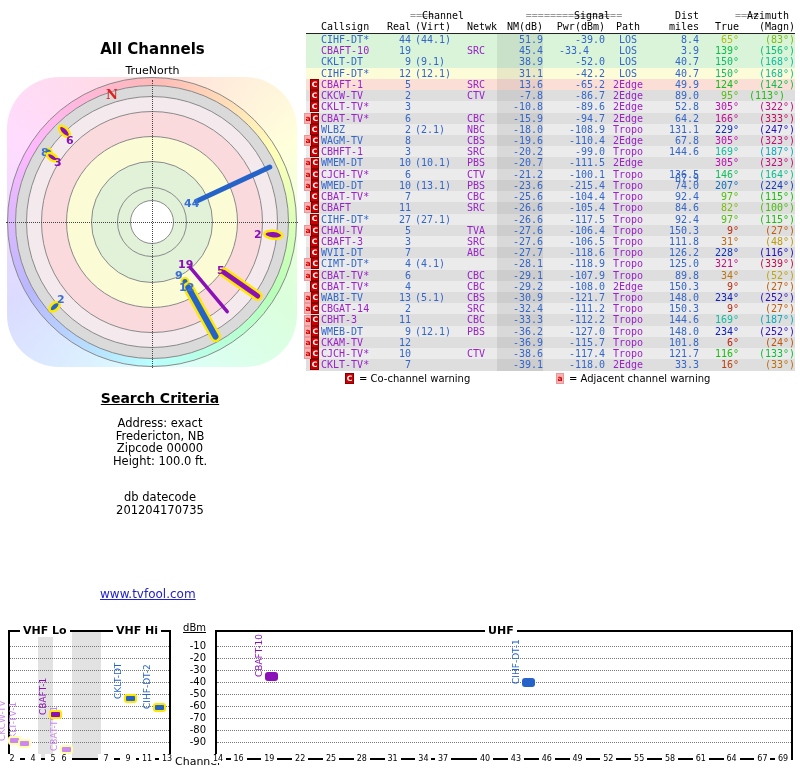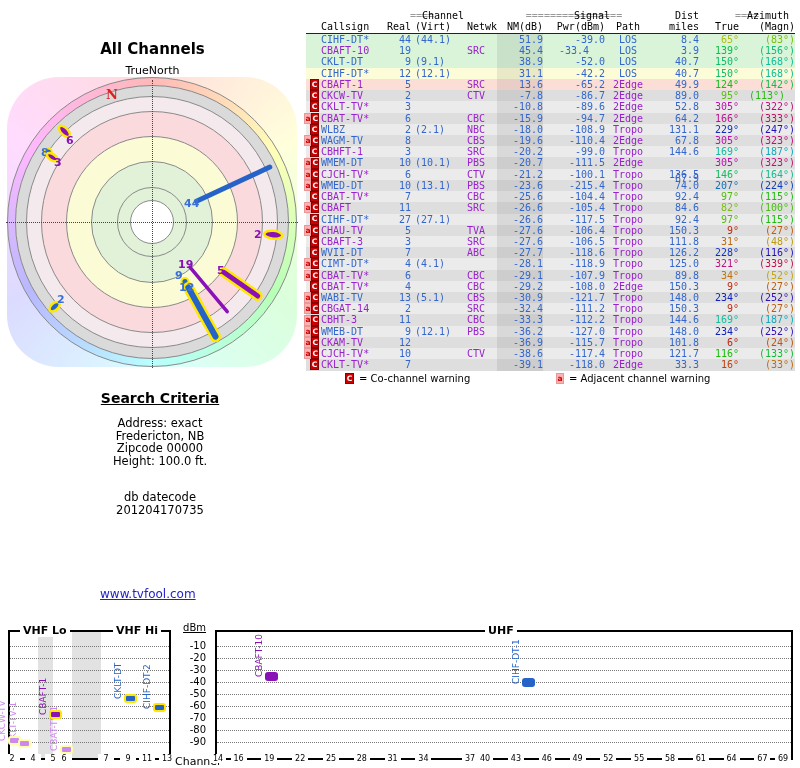--- a/index.html
+++ b/index.html
@@ -605,21 +605,21 @@
       <div style="position: absolute; left: 139px; top: 754px; width: 16px; text-align: center; font-size: 8px; background: rgb(255, 255, 255); z-index: 5;">11</div>
       <div style="position: absolute; left: 159px; top: 754px; width: 16px; text-align: center; font-size: 8px; background: rgb(255, 255, 255); z-index: 5;">13</div>
       <div style="position: absolute; left: 210px; top: 754px; width: 16px; text-align: center; font-size: 8px; background: rgb(255, 255, 255); z-index: 5;">14</div>
       <div style="position: absolute; left: 230.545px; top: 754px; width: 16px; text-align: center; font-size: 8px; background: rgb(255, 255, 255); z-index: 5;">16</div>
       <div style="position: absolute; left: 261.364px; top: 754px; width: 16px; text-align: center; font-size: 8px; background: rgb(255, 255, 255); z-index: 5;">19</div>
       <div style="position: absolute; left: 292.182px; top: 754px; width: 16px; text-align: center; font-size: 8px; background: rgb(255, 255, 255); z-index: 5;">22</div>
       <div style="position: absolute; left: 323px; top: 754px; width: 16px; text-align: center; font-size: 8px; background: rgb(255, 255, 255); z-index: 5;">25</div>
       <div style="position: absolute; left: 353.818px; top: 754px; width: 16px; text-align: center; font-size: 8px; background: rgb(255, 255, 255); z-index: 5;">28</div>
       <div style="position: absolute; left: 384.636px; top: 754px; width: 16px; text-align: center; font-size: 8px; background: rgb(255, 255, 255); z-index: 5;">31</div>
       <div style="position: absolute; left: 415.455px; top: 754px; width: 16px; text-align: center; font-size: 8px; background: rgb(255, 255, 255); z-index: 5;">34</div>
-      <div style="position: absolute; left: 462px; top: 754px; width: 16px; text-align: center; font-size: 8px; background: rgb(255, 255, 255); z-index: 5;">37</div>
+      <div style="position: absolute; left: 435px; top: 754px; width: 16px; text-align: center; font-size: 8px; background: rgb(255, 255, 255); z-index: 5;">37</div>
       <div style="position: absolute; left: 477.091px; top: 754px; width: 16px; text-align: center; font-size: 8px; background: rgb(255, 255, 255); z-index: 5;">40</div>
       <div style="position: absolute; left: 507.909px; top: 754px; width: 16px; text-align: center; font-size: 8px; background: rgb(255, 255, 255); z-index: 5;">43</div>
       <div style="position: absolute; left: 538.727px; top: 754px; width: 16px; text-align: center; font-size: 8px; background: rgb(255, 255, 255); z-index: 5;">46</div>
       <div style="position: absolute; left: 569.545px; top: 754px; width: 16px; text-align: center; font-size: 8px; background: rgb(255, 255, 255); z-index: 5;">49</div>
       <div style="position: absolute; left: 600.364px; top: 754px; width: 16px; text-align: center; font-size: 8px; background: rgb(255, 255, 255); z-index: 5;">52</div>
       <div style="position: absolute; left: 631.182px; top: 754px; width: 16px; text-align: center; font-size: 8px; background: rgb(255, 255, 255); z-index: 5;">55</div>
       <div style="position: absolute; left: 662px; top: 754px; width: 16px; text-align: center; font-size: 8px; background: rgb(255, 255, 255); z-index: 5;">58</div>
       <div style="position: absolute; left: 692.818px; top: 754px; width: 16px; text-align: center; font-size: 8px; background: rgb(255, 255, 255); z-index: 5;">61</div>
       <div style="position: absolute; left: 723.636px; top: 754px; width: 16px; text-align: center; font-size: 8px; background: rgb(255, 255, 255); z-index: 5;">64</div>
       <div style="position: absolute; left: 754.455px; top: 754px; width: 16px; text-align: center; font-size: 8px; background: rgb(255, 255, 255); z-index: 5;">67</div>

